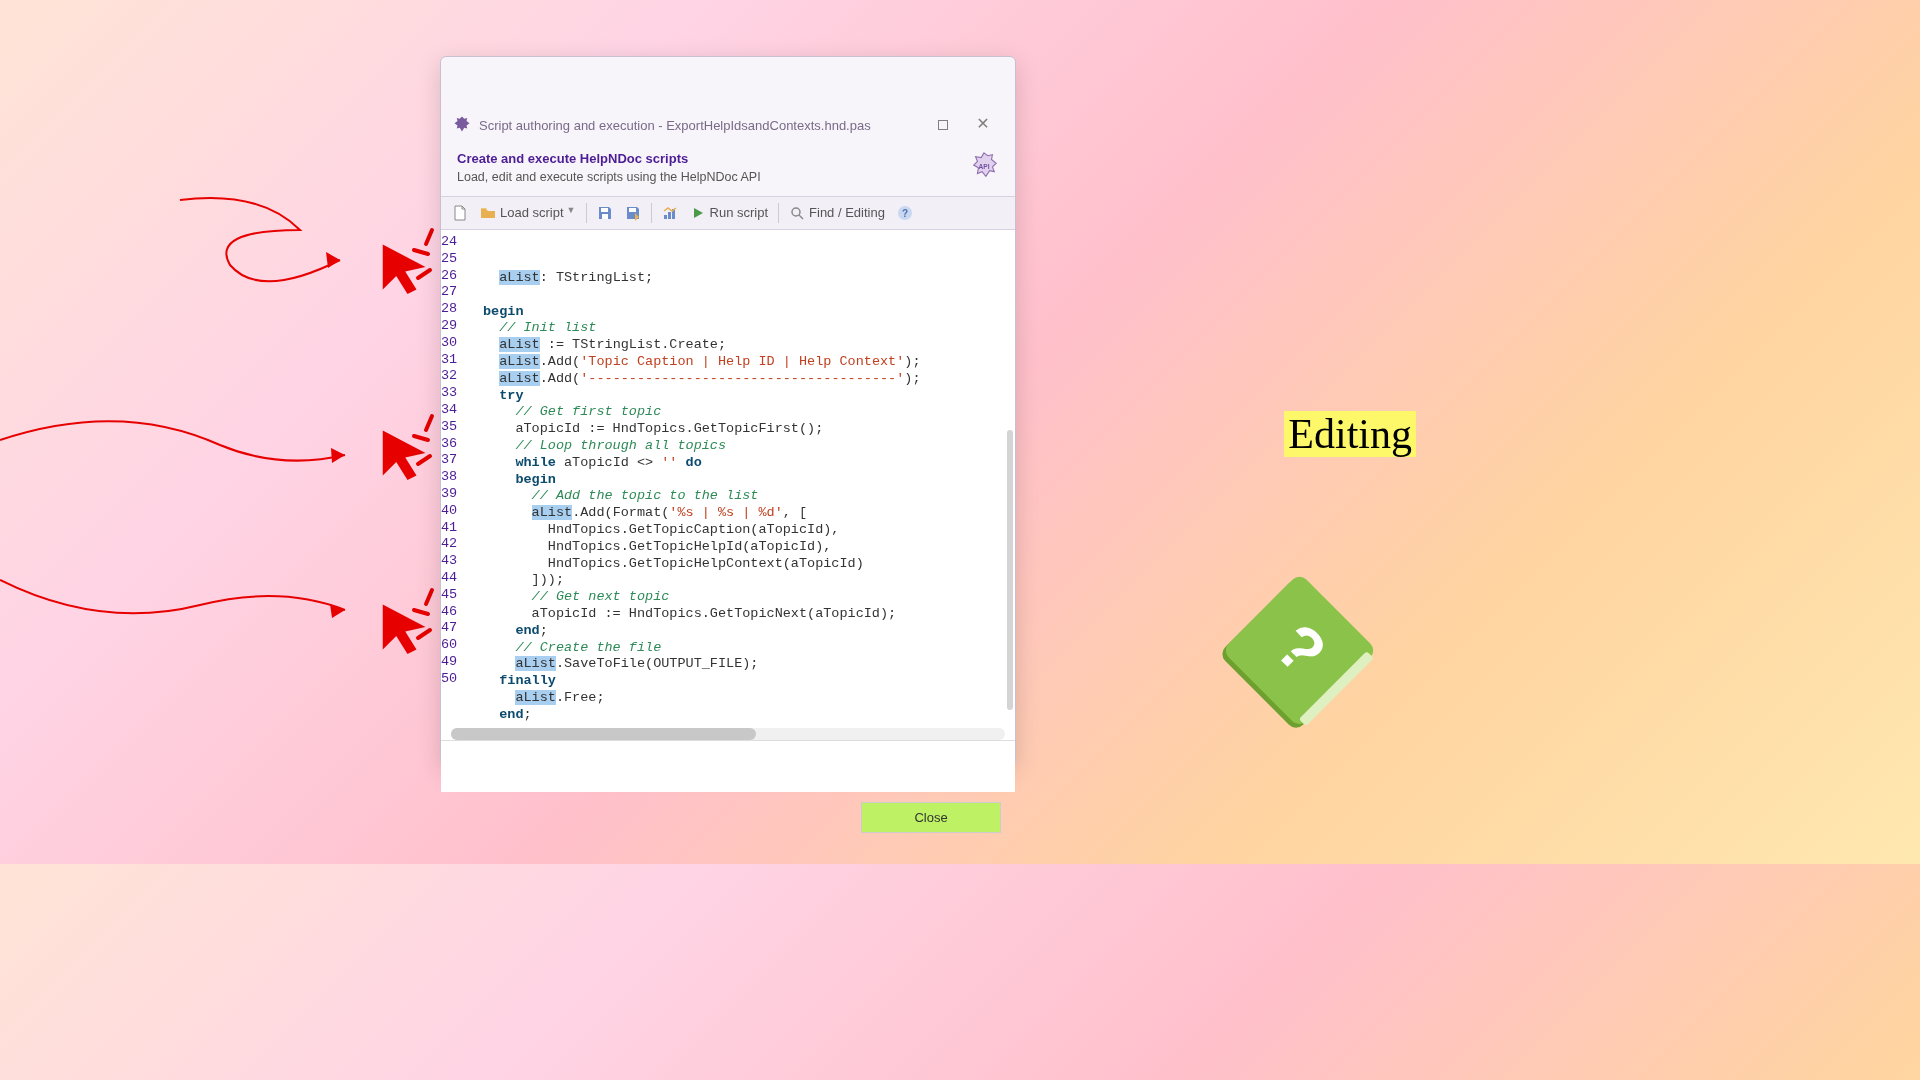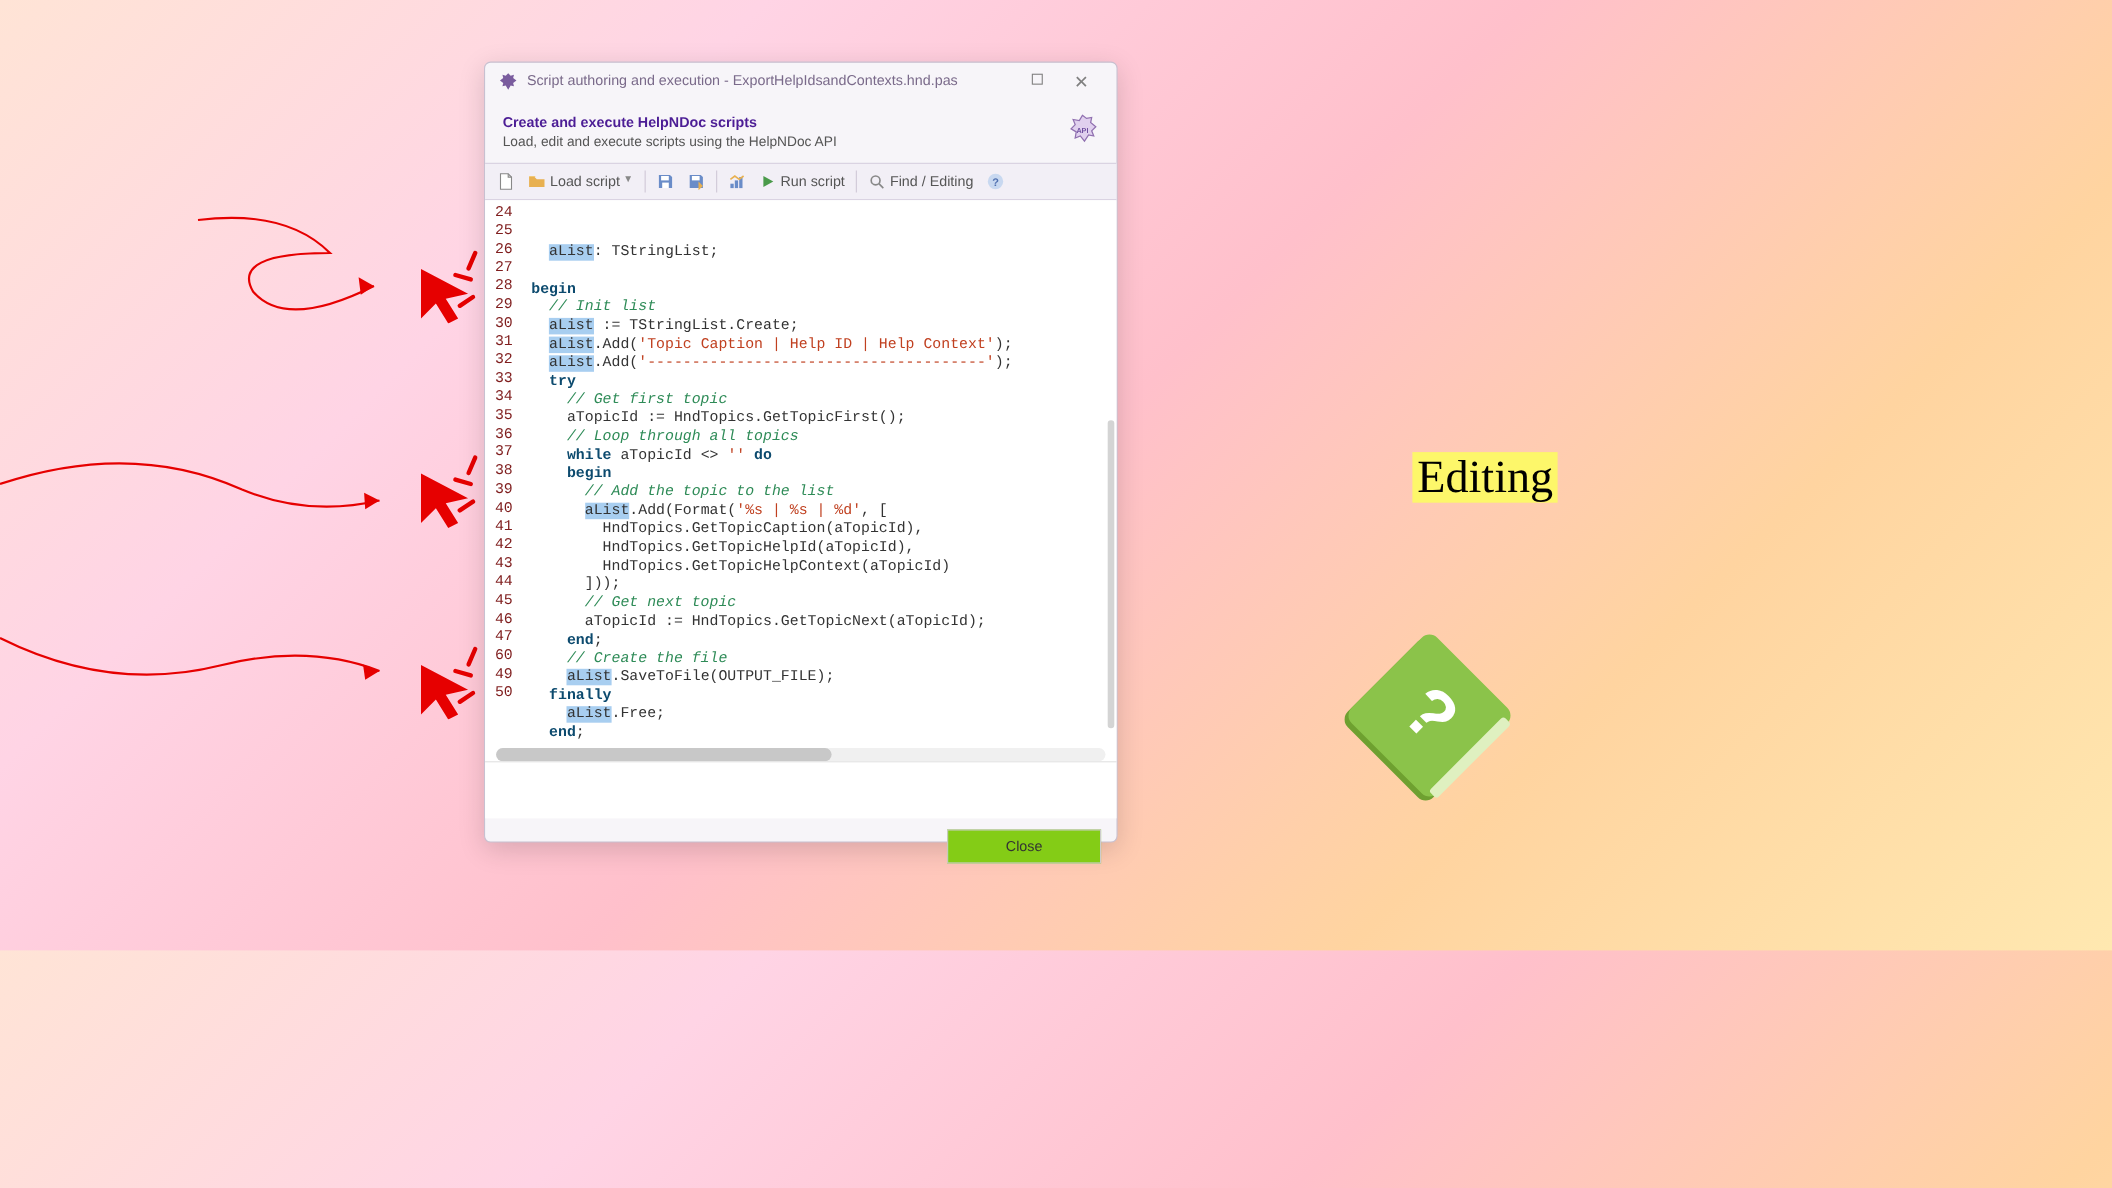--- a/index.html
+++ b/index.html
@@ -8,21 +8,21 @@
   font-family: "Segoe UI", Arial, sans-serif;
   background: linear-gradient(135deg, #ffe4d6 0%, #ffd4e5 25%, #ffc0cb 50%, #ffd4a0 75%, #ffe8b0 100%);
   position: relative; overflow: hidden;
 }
 .dialog {
   position: absolute; left: 440px; top: 56px; width: 576px; height: 710px;
   background: #f7f5f9; border: 1px solid #c8c0d0; border-radius: 6px;
   box-shadow: 0 6px 24px rgba(0,0,0,0.15);
 }
 .titlebar {
-  display: flex; align-items: flex-start; padding: 8px 12px; height: 36px;
+  display: flex; align-items: flex-end; padding: 8px 12px; height: 36px; margin-top: 48px;
 }
 .app-icon {
   width: 18px; height: 18px; margin-right: 8px; color: #7a5c9e;
 }
 .title-text { color: #7a6a8a; font-size: 13px; flex: 1; }
 .win-btn { width: 40px; text-align: center; cursor: default; color: #808080; font-size: 13px; }
 .win-square { border: 1.5px solid #808080; width: 10px; height: 10px; display: inline-block; }
 .header-area { padding: 10px 16px 12px 16px; display: flex; align-items: flex-start; }
 .header-left { flex: 1; }
 .header-title { font-weight: 600; font-size: 13px; color: #4c1d95; }
@@ -35,34 +35,34 @@
   display: flex; align-items: center; padding: 4px 6px; gap: 2px; height: 34px;
 }
 .tbtn { display: flex; align-items: flex-start; padding: 3px 5px; font-size: 13px; color: #555; border-radius: 3px; }
 .tbtn svg { width: 16px; height: 16px; }
 .tbtn .lbl { margin-left: 4px; }
 .tsep { width: 1px; height: 20px; background: #d0c8d8; margin: 0 3px; }
 .editor {
   background: #fff; height: 510px; overflow: hidden; position: relative;
   font-family: "Consolas","Courier New",monospace; font-size: 13.5px; line-height: 16.8px;
 }
-.gutter { position: absolute; left: 0; top: 0; width: 42px; text-align: center; color: #7f1d1d; padding-top: 4px; }
+.gutter { position: absolute; left: 0; top: 0; width: 42px; text-align: left; color: #4c1d95; padding-top: 4px; }
 .gutter div { padding-right: 8px; }
 .code { position: absolute; left: 42px; top: 0; padding-top: 4px; white-space: pre; color: #333; margin-top: 36px; }
 .hl { background: #a8cef0; }
 .kw { color: #0c4a6e; font-weight: bold; }
 .cm { color: #2e8b57; font-style: italic; }
 .st { color: #c04020; }
 .hscroll { position: absolute; bottom: 0; left: 10px; right: 10px; height: 12px; background: #f0f0f0; border-radius: 6px; }
 .hscroll-thumb { position: absolute; left: 0; width: 55%; height: 100%; background: #c8c8c8; border-radius: 6px; }
 .vscroll { position: absolute; right: 2px; top: 200px; bottom: 30px; width: 6px; background: #d4d4d4; border-radius: 3px; }
 .output-area { background: #fff; border-top: 1px solid #ddd; height: 52px; }
 .footer { padding: 10px 14px; display: flex; justify-content: flex-end; }
 .close-btn {
-  background: #84cc16; border: 1px solid #ccc; padding: 7px 0; width: 140px; text-align: center;
+  background: #bef264; border: 1px solid #ccc; padding: 7px 0; width: 140px; text-align: center;
   font-size: 13px; color: #333;
 }
 
 .big-title {
   position: absolute; right: 120px; top: 340px; font-family: Georgia, serif;
   font-size: 42px; text-align: center; line-height: 1.5;
 }
 .big-title span { background: #fdf76a; padding: 0 4px; }
 .arrow-cursor {
   position: absolute; width: 54px; height: 54px; color: #e60000;

